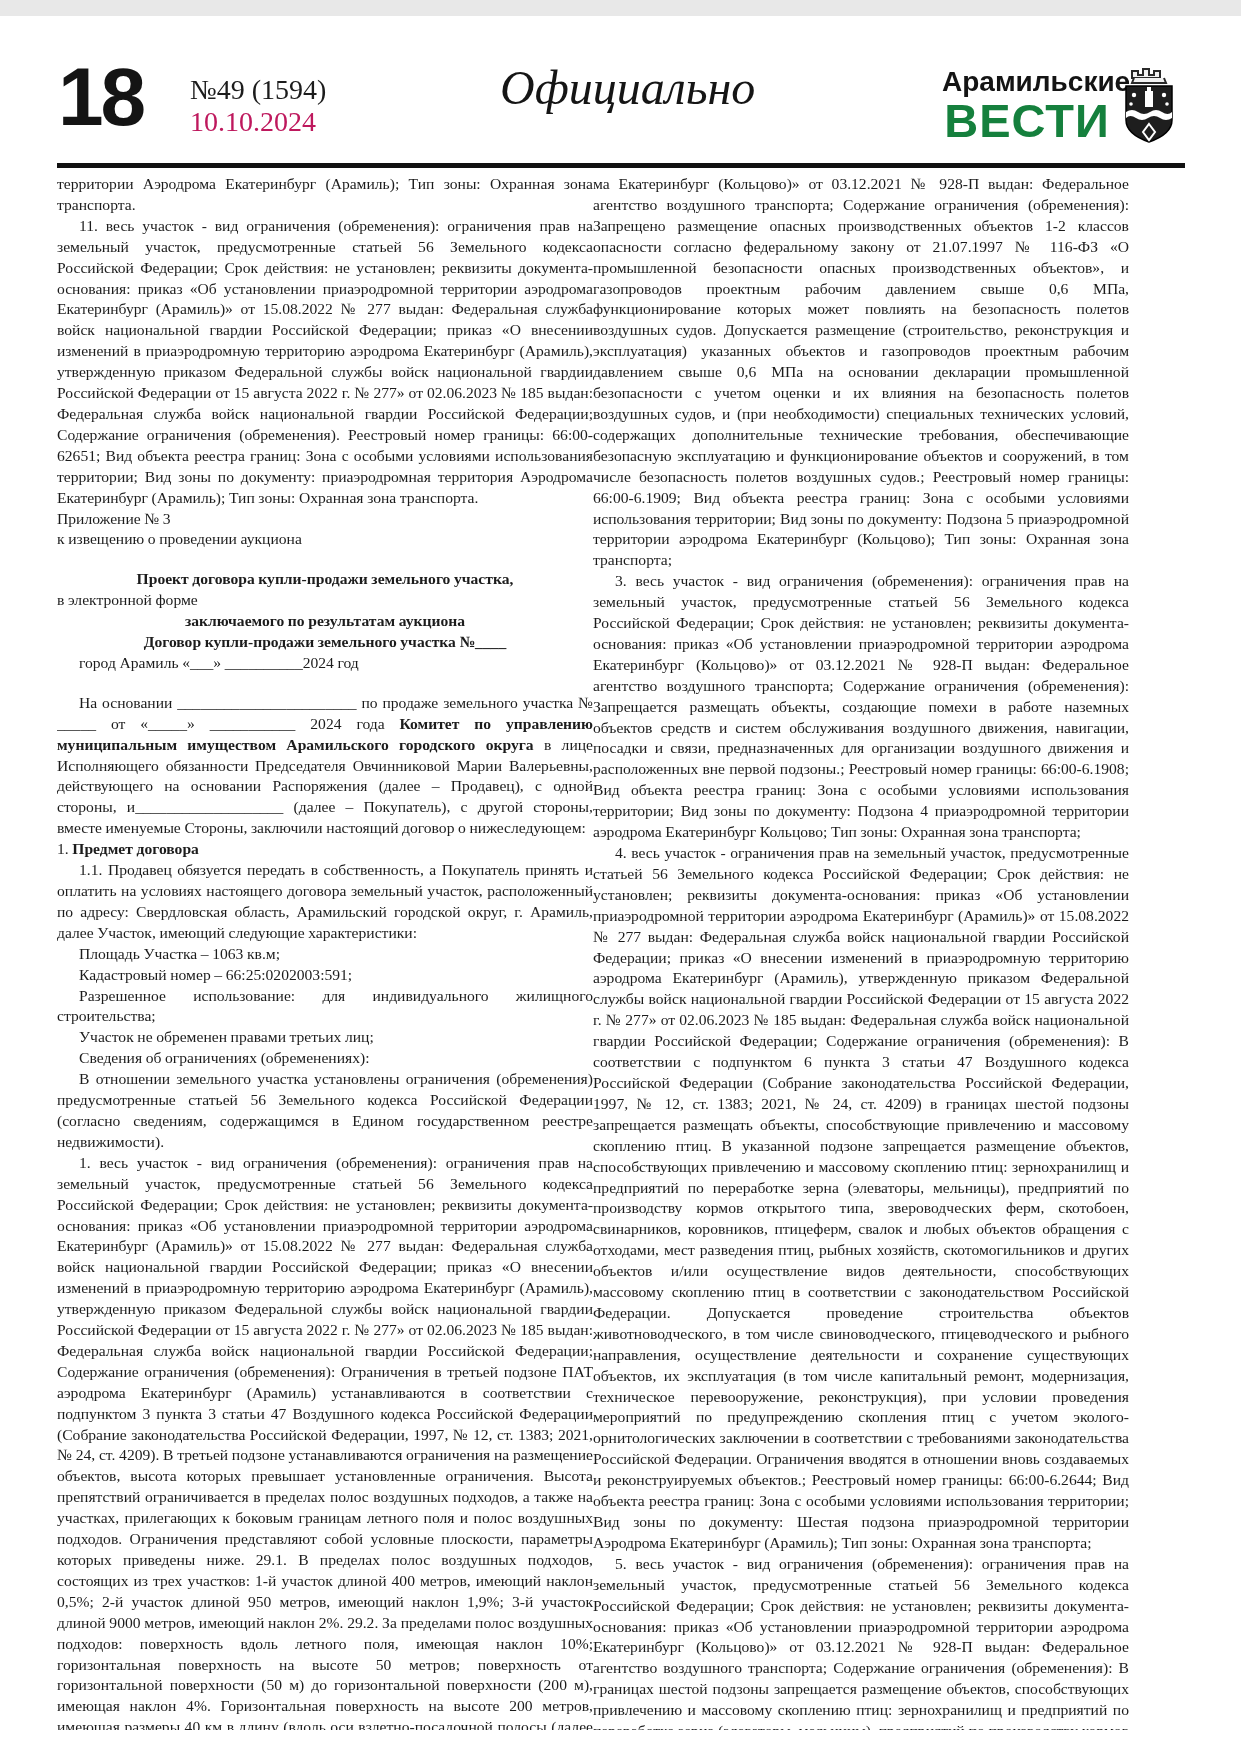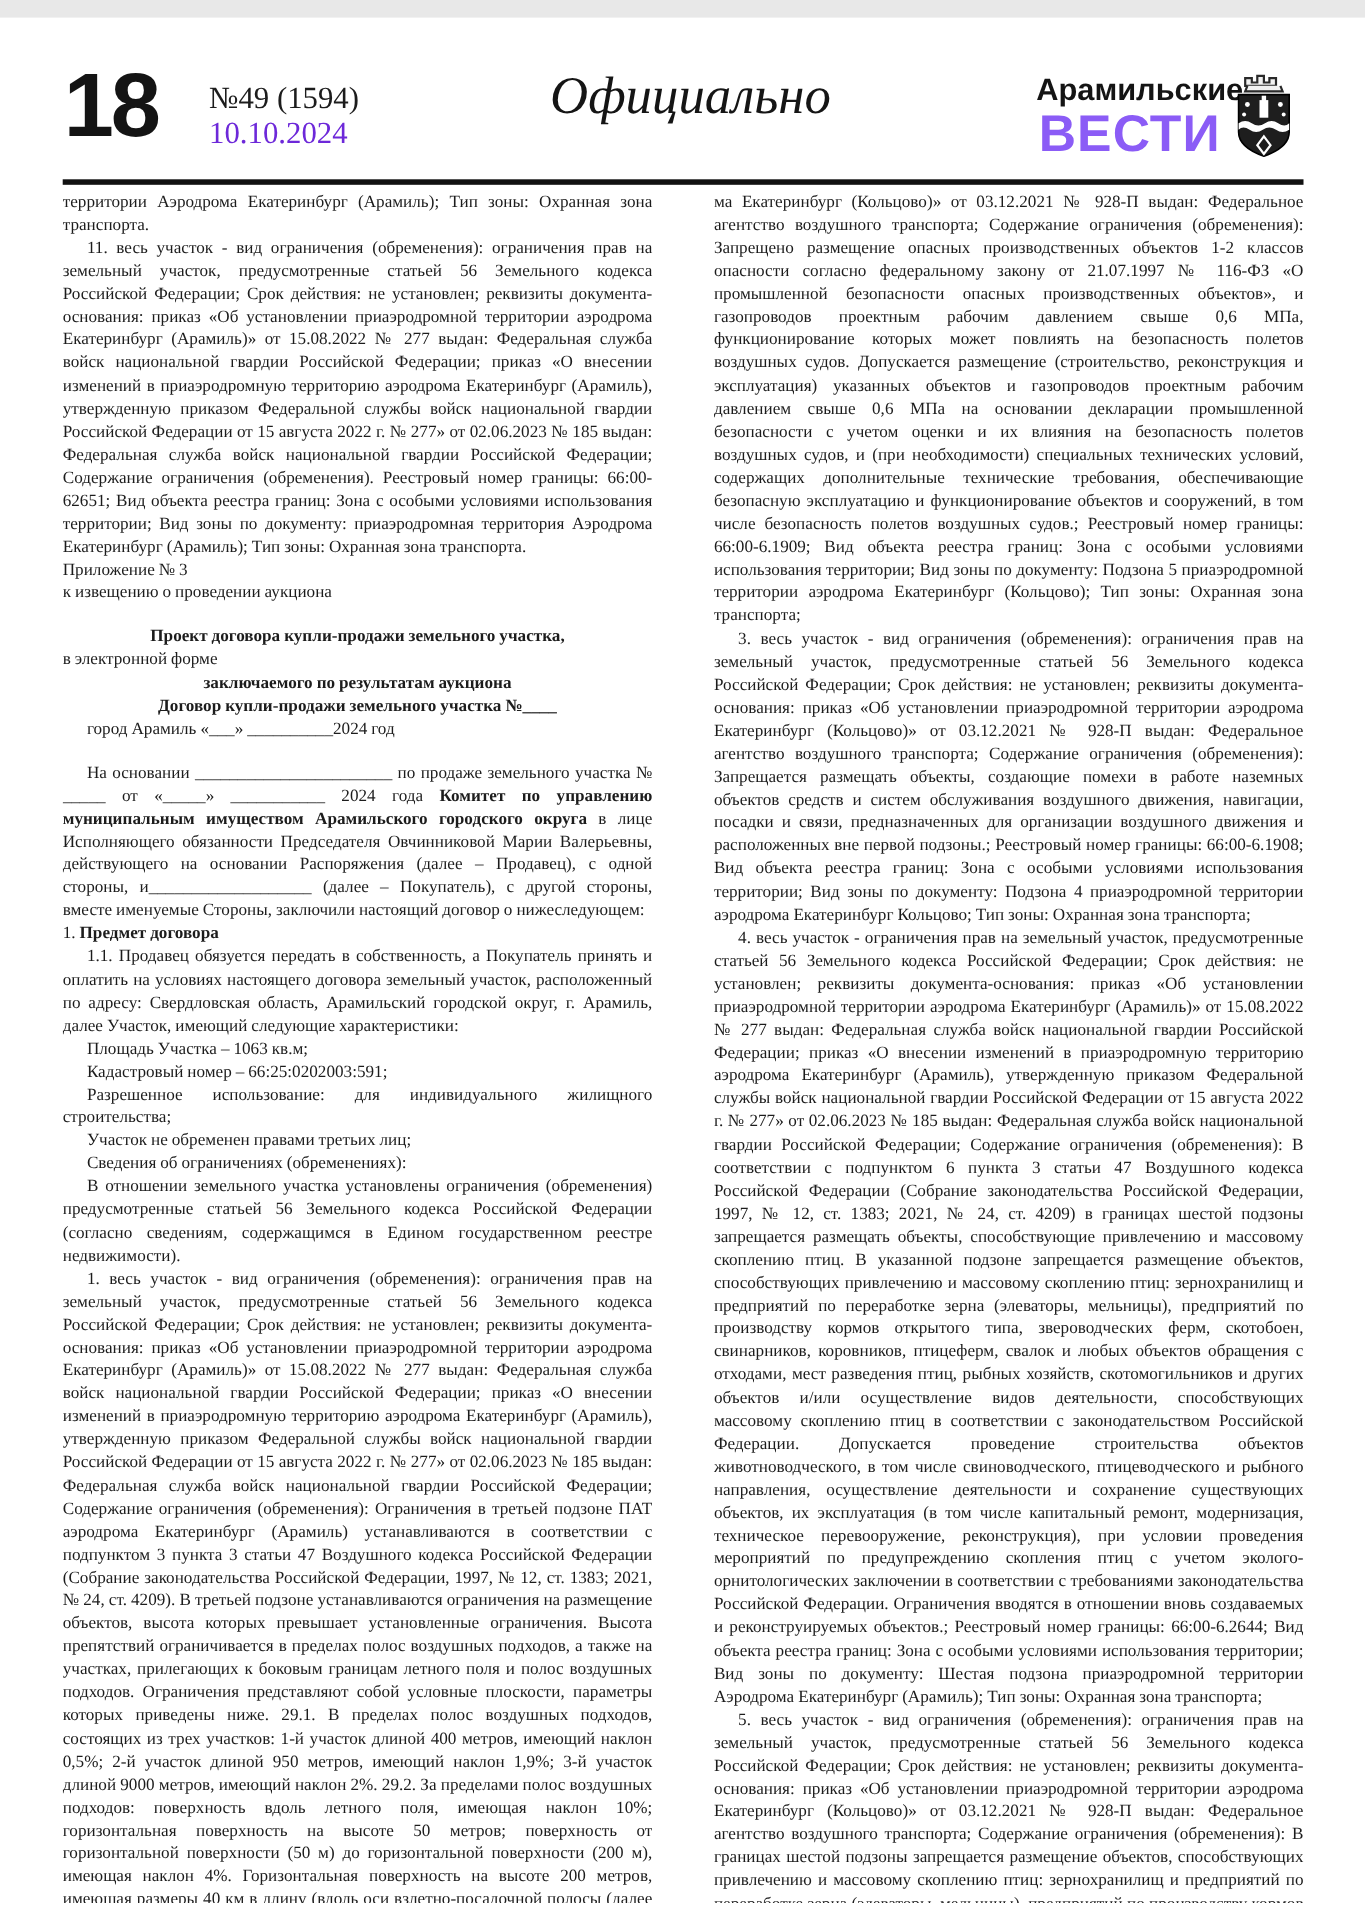--- a/index.html
+++ b/index.html
@@ -16,46 +16,46 @@
   .hdr-pagenum{
     position:absolute;left:58px;top:40px;
     font-family:"Liberation Sans", sans-serif;
     font-weight:bold;font-size:82px;line-height:1;
     letter-spacing:-3px;color:#141414;
   }
   .hdr-issue{
     position:absolute;left:190px;top:58px;
     font-size:28px;line-height:1.15;color:#1c1c1c;
   }
-  .hdr-date{color:#6d28d9;}
+  .hdr-date{color:#be185d;}
   .hdr-section{
     position:absolute;left:500px;top:48px;
     font-size:48px;line-height:1;
     font-style:italic;color:#151515;
     font-family:"Liberation Serif", serif;
   }
   .masthead{
     position:absolute;left:942px;top:52px;width:170px;
     text-align:center;line-height:1;
     font-family:"Liberation Sans", sans-serif;
   }
   .masthead .top{
     font-weight:bold;font-size:28px;color:#141414;letter-spacing:0px;display:block;
   }
   .masthead .bottom{
-    font-weight:bold;font-size:47px;color:#8b5cf6;letter-spacing:1px;display:block;margin-top:1px;
+    font-weight:bold;font-size:47px;color:#15803d;letter-spacing:1px;display:block;margin-top:1px;
   }
   .crest{position:absolute;left:1114px;top:46px;width:70px;height:82px;}
   .hdr-rule{
     position:absolute;left:57px;top:147px;width:1128px;height:5px;background:#111;
   }
   
   .body-cols{
     position:absolute;left:57px;top:158px;width:1128px;bottom:40px;
-    display:flex;gap:56px;overflow:hidden;
+    display:flex;overflow:hidden;
   }
   .col{width:536px;flex:0 0 536px;}
   .para{
     margin:0;
     font-size:15.6px;
     line-height:20.9px;
     text-align:justify;
     text-indent:22px;
     word-spacing:-0.3px;
   }

